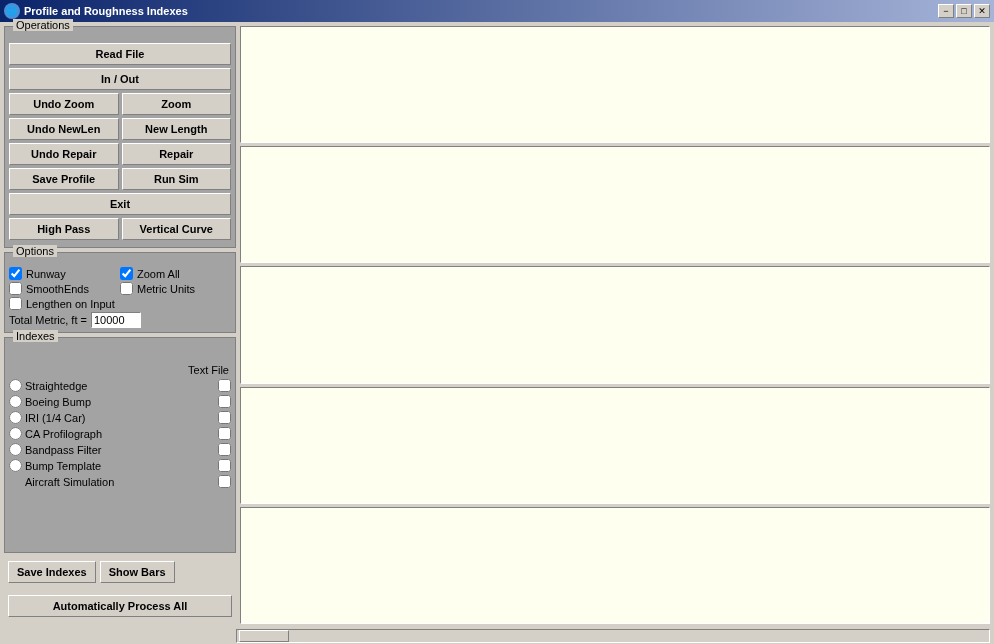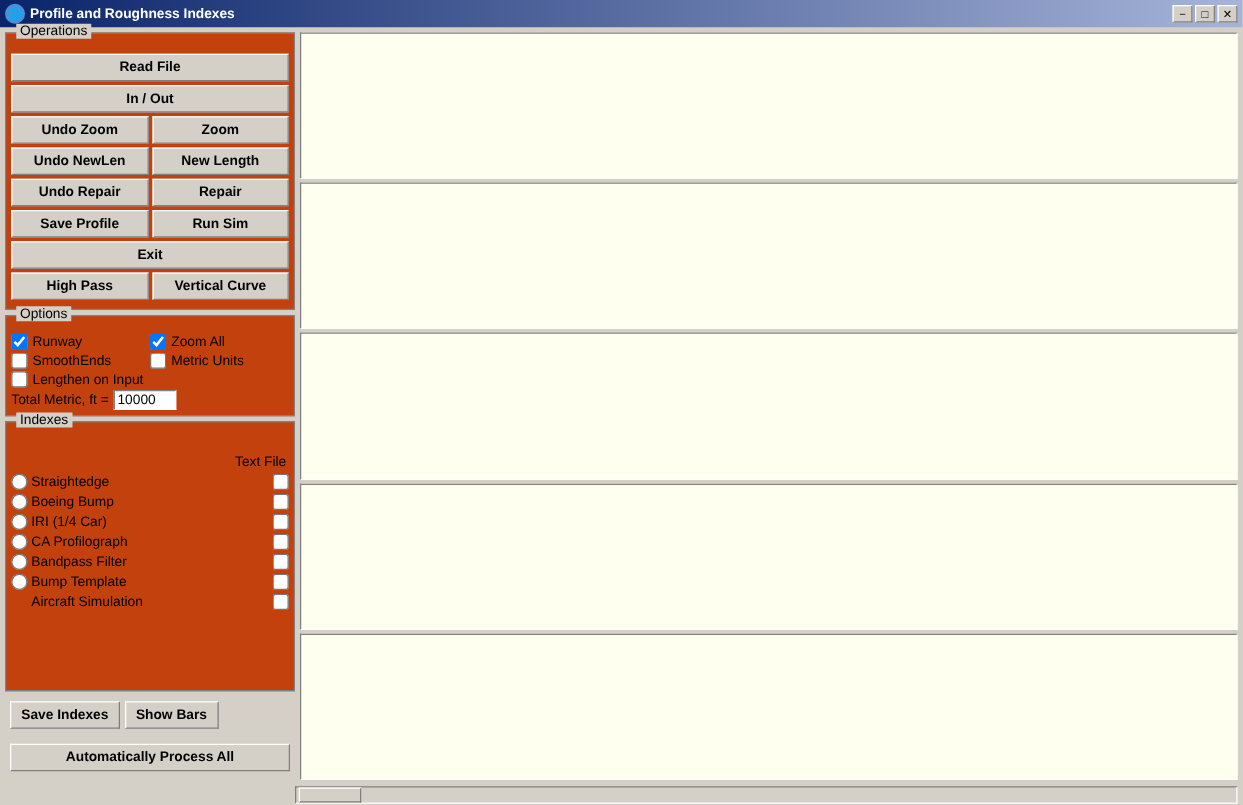--- a/index.html
+++ b/index.html
@@ -67,21 +67,21 @@
       flex: 1;
       display: flex;
       flex-direction: column;
       gap: 3px;
     }
     .group-box {
       border: 1px solid #808080;
       border-top: 1px solid #808080;
       position: relative;
       padding: 4px;
-      background: #c2410c;
+      background: #a3a3a3;
     }
     .group-box-title {
       position: absolute;
       top: -8px;
       left: 8px;
       background: #d4d0c8;
       padding: 0 3px;
       font-size: 11px;
     }
     .operations-group {

